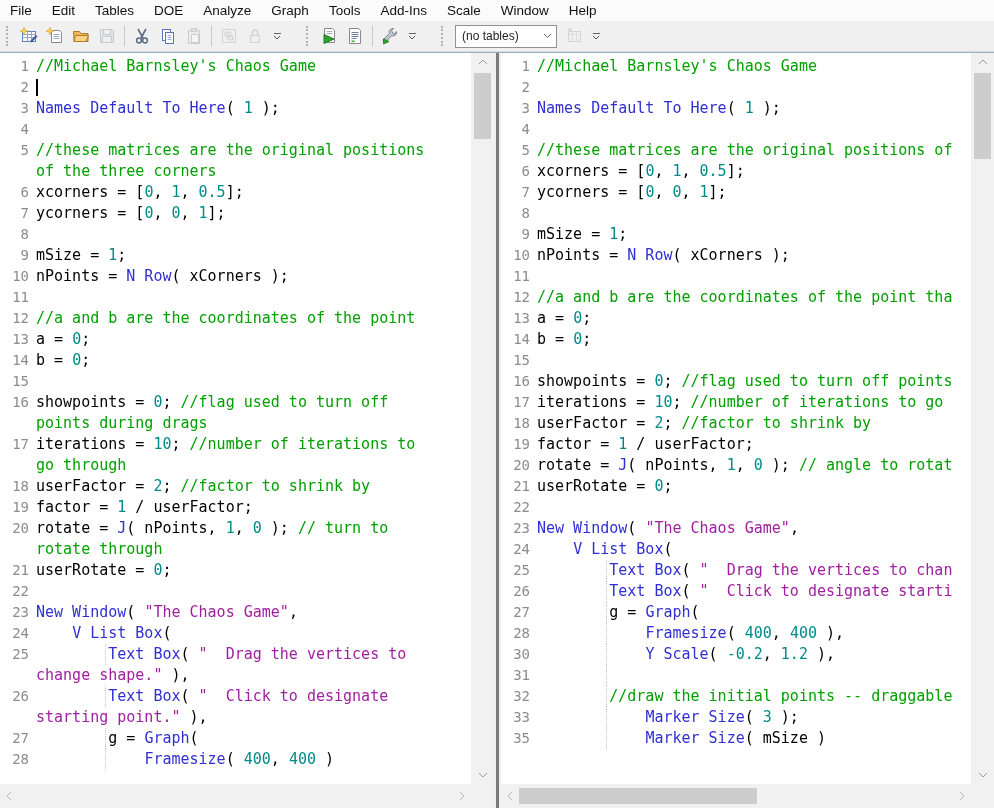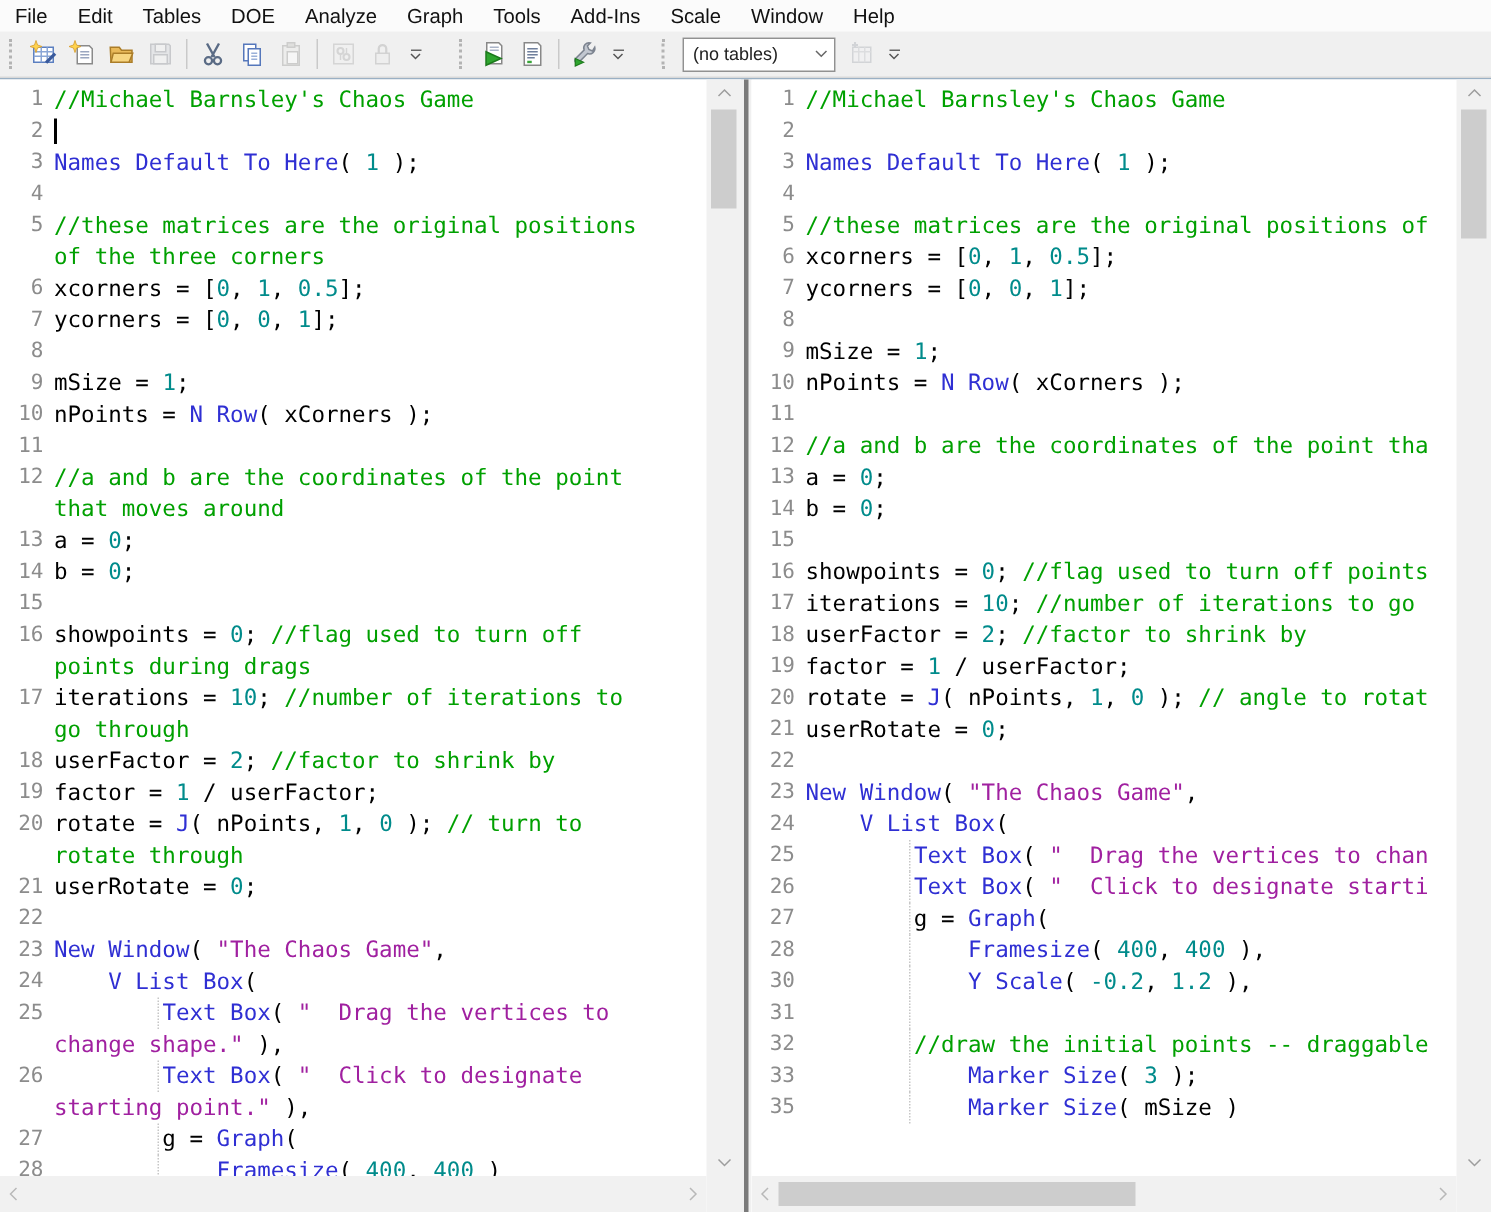--- a/index.html
+++ b/index.html
@@ -223,21 +223,20 @@
         <div class="row"><span class="ln">4</span><span class="code"></span></div>
         <div class="row"><span class="ln">5</span><span class="code"><span class="tk-c">//these matrices are the original positions</span></span></div>
         <div class="row"><span class="ln"></span><span class="code"><span class="tk-c">of the three corners</span></span></div>
         <div class="row"><span class="ln">6</span><span class="code"><span class="tk-p">xcorners = [</span><span class="tk-n">0</span><span class="tk-p">, </span><span class="tk-n">1</span><span class="tk-p">, </span><span class="tk-n">0.5</span><span class="tk-p">];</span></span></div>
         <div class="row"><span class="ln">7</span><span class="code"><span class="tk-p">ycorners = [</span><span class="tk-n">0</span><span class="tk-p">, </span><span class="tk-n">0</span><span class="tk-p">, </span><span class="tk-n">1</span><span class="tk-p">];</span></span></div>
         <div class="row"><span class="ln">8</span><span class="code"></span></div>
         <div class="row"><span class="ln">9</span><span class="code"><span class="tk-p">mSize = </span><span class="tk-n">1</span><span class="tk-p">;</span></span></div>
         <div class="row"><span class="ln">10</span><span class="code"><span class="tk-p">nPoints = </span><span class="tk-k">N Row</span><span class="tk-p">( xCorners );</span></span></div>
         <div class="row"><span class="ln">11</span><span class="code"></span></div>
         <div class="row"><span class="ln">12</span><span class="code"><span class="tk-c">//a and b are the coordinates of the point</span></span></div>
-        <div class="row"><span class="ln"></span><span class="code"><span class="tk-c">that moves around</span></span></div>
         <div class="row"><span class="ln">13</span><span class="code"><span class="tk-p">a = </span><span class="tk-n">0</span><span class="tk-p">;</span></span></div>
         <div class="row"><span class="ln">14</span><span class="code"><span class="tk-p">b = </span><span class="tk-n">0</span><span class="tk-p">;</span></span></div>
         <div class="row"><span class="ln">15</span><span class="code"></span></div>
         <div class="row"><span class="ln">16</span><span class="code"><span class="tk-p">showpoints = </span><span class="tk-n">0</span><span class="tk-p">; </span><span class="tk-c">//flag used to turn off</span></span></div>
         <div class="row"><span class="ln"></span><span class="code"><span class="tk-c">points during drags</span></span></div>
         <div class="row"><span class="ln">17</span><span class="code"><span class="tk-p">iterations = </span><span class="tk-n">10</span><span class="tk-p">; </span><span class="tk-c">//number of iterations to</span></span></div>
         <div class="row"><span class="ln"></span><span class="code"><span class="tk-c">go through</span></span></div>
         <div class="row"><span class="ln">18</span><span class="code"><span class="tk-p">userFactor = </span><span class="tk-n">2</span><span class="tk-p">; </span><span class="tk-c">//factor to shrink by</span></span></div>
         <div class="row"><span class="ln">19</span><span class="code"><span class="tk-p">factor = </span><span class="tk-n">1</span><span class="tk-p"> / userFactor;</span></span></div>
         <div class="row"><span class="ln">20</span><span class="code"><span class="tk-p">rotate = </span><span class="tk-k">J</span><span class="tk-p">( nPoints, </span><span class="tk-n">1</span><span class="tk-p">, </span><span class="tk-n">0</span><span class="tk-p"> ); </span><span class="tk-c">// turn to</span></span></div>

